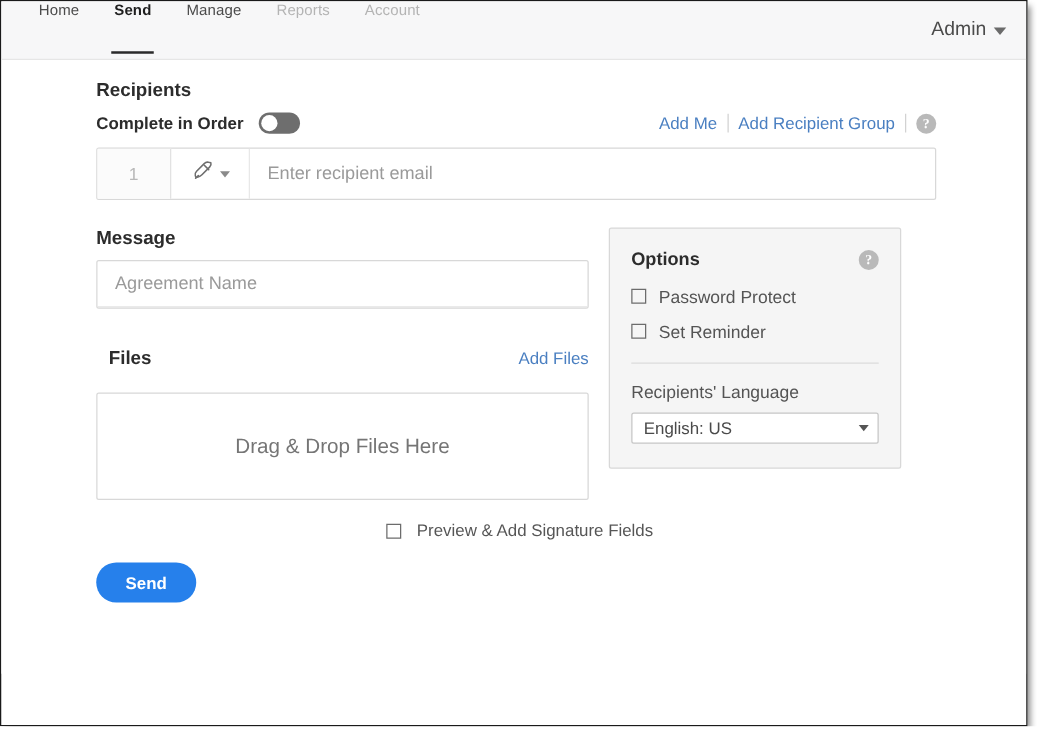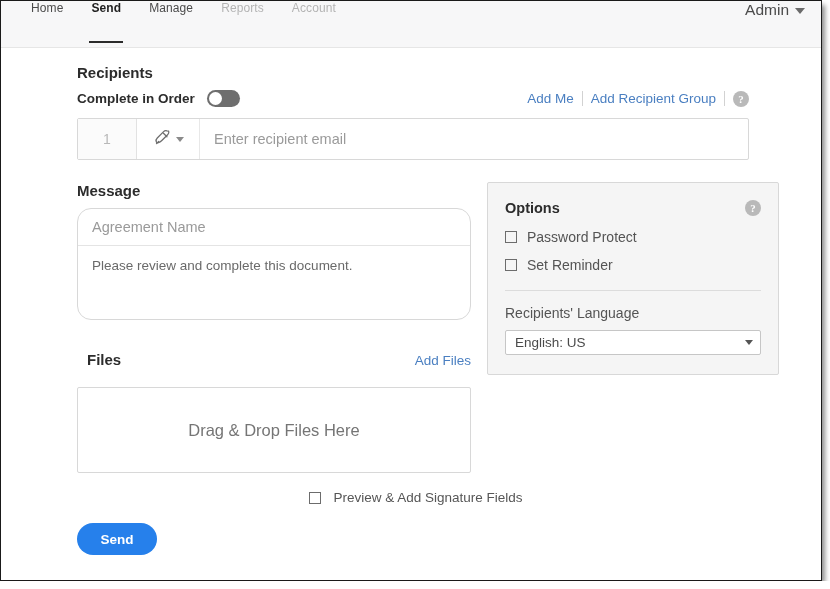--- a/index.html
+++ b/index.html
@@ -61,21 +61,21 @@
     position: absolute;
     left: 12px;
     right: 12px;
     bottom: 4px;
     height: 2px;
     background: #2b2b2b;
   }
   .nav-right {
     margin-left: auto;
     display: flex;
-    align-items: flex-start;
+    align-items: center;
     padding-right: 16px;
   }
   .admin-menu {
     display: flex;
     align-items: center;
     gap: 6px;
     font-size: 15.5px;
     color: #4b4b4b;
     cursor: pointer;
   }
@@ -250,25 +250,25 @@
     cursor: text;
   }
 
   
   .cols {
     display: flex;
     align-items: flex-start;
     gap: 16px;
   }
   .col-left { width: 394px; flex: none; }
-  .col-right { width: 292px; flex: none; }
+  .col-right { width: 234px; flex: none; }
 
   .msg-box {
     border: 1px solid #d8d8d8;
-    border-radius: 14px;
+    border-radius: 2px;
     background: #ffffff;
   }
   .msg-name {
     height: 36px;
     border-bottom: 1px solid #e4e4e4;
     display: flex;
     align-items: center;
     padding: 0 0 0 14px;
     font-size: 14.5px;
     color: #9a9a9a;
@@ -468,21 +468,20 @@
         </div>
         <div class="rec-input">Enter recipient email</div>
       </div>
 
       <div class="cols">
 
         <div class="col-left">
           <div class="section-title">Message</div>
           <div class="msg-box">
             <div class="msg-name">Agreement Name</div>
-            <div class="msg-body">Please review and complete this document.</div>
           </div>
 
           <div class="files-head">
             <div class="section-title">Files</div>
             <span class="link">Add Files</span>
           </div>
           <div class="dropzone">
             <span>Drag &amp; Drop Files Here</span>
           </div>
         </div>

